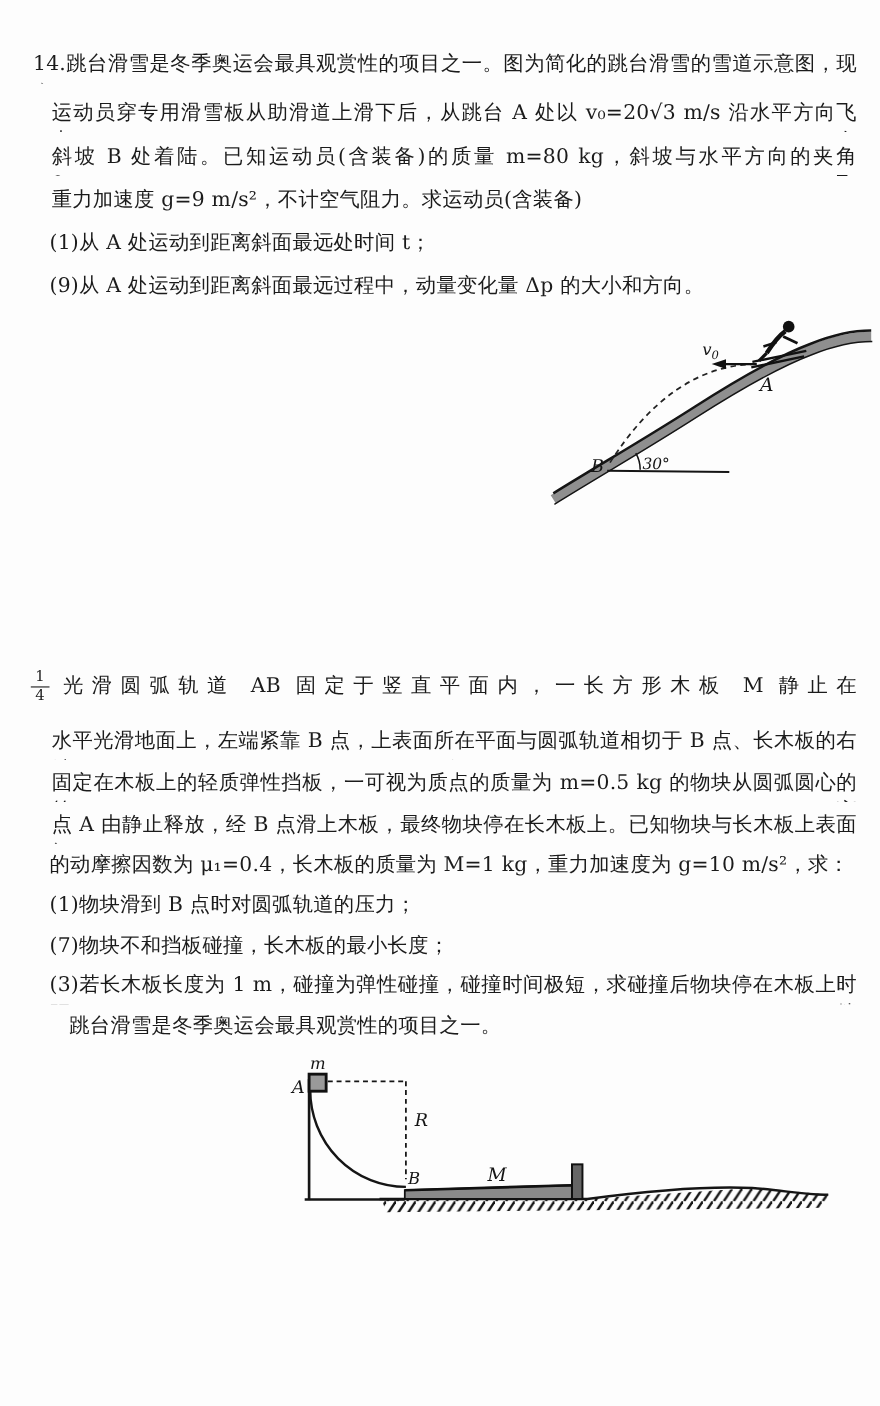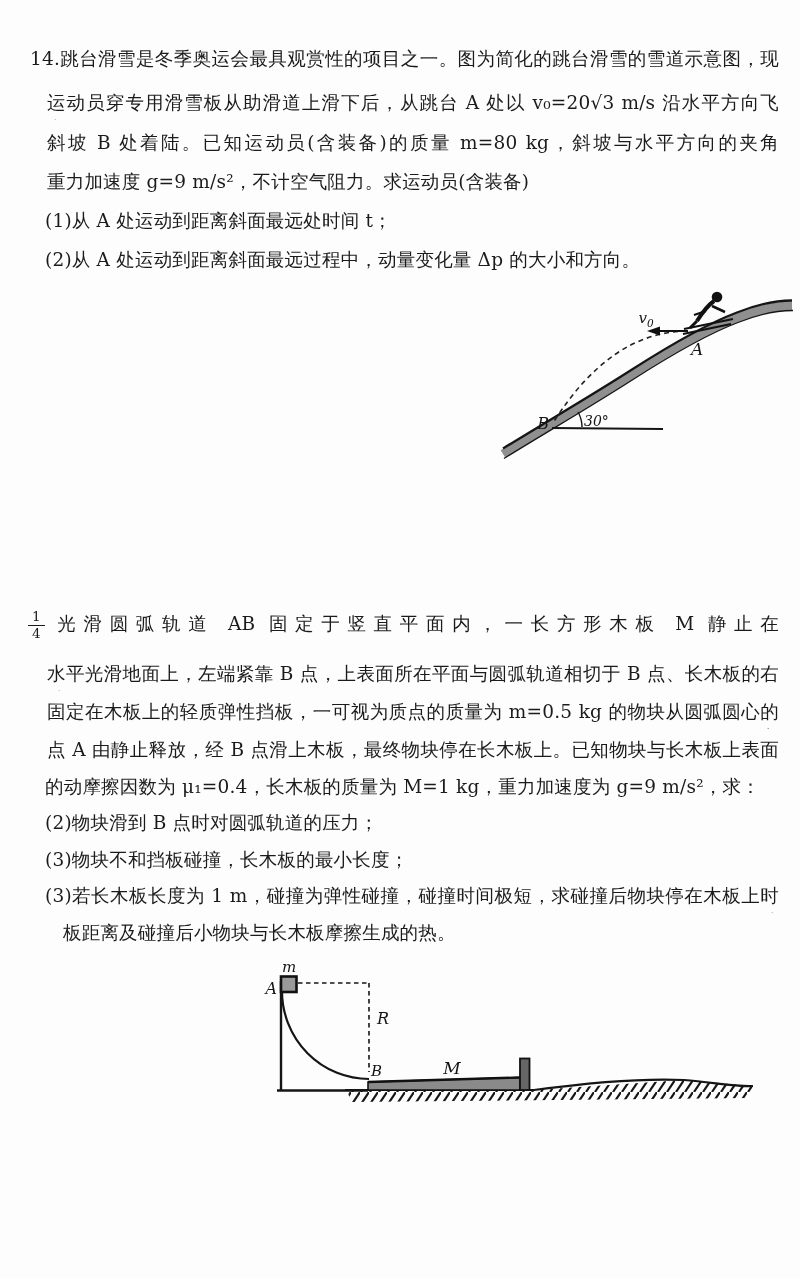--- a/index.html
+++ b/index.html
@@ -53,21 +53,21 @@
 <body>
 
 <div class="page">
 
   <section>
     <div class="line just l141">14.跳台滑雪是冬季奥运会最具观赏性的项目之一。图为简化的跳台滑雪的雪道示意图，现有</div>
     <div class="line just l142">运动员穿专用滑雪板从助滑道上滑下后，从跳台 A 处以 v₀=20√3 m/s 沿水平方向飞出，在</div>
     <div class="line just l143">斜坡 B 处着陆。已知运动员(含装备)的质量 m=80 kg，斜坡与水平方向的夹角 θ=30°，取</div>
     <div class="line l144">重力加速度 g=9 m/s²，不计空气阻力。求运动员(含装备)</div>
     <div class="line l145">(1)从 A 处运动到距离斜面最远处时间 t；</div>
-    <div class="line l146">(2)从 A 处运动到距离斜面最远过程中，动量变化量 Δp 的大小和方向。</div>
+    <div class="line l146">(9)从 A 处运动到距离斜面最远过程中，动量变化量 Δp 的大小和方向。</div>
 
     <svg class="fig fig14" width="318" height="195" viewBox="480 282 318 195">
 
       <g>
         <path d="M503,454 C545,428 590,402 632,375 C668,352 705,330 737,318 C757,310 775,306 792,306" fill="none" stroke="#8f8f8f" stroke-width="9"></path>
         <path d="M503,454 C545,428 590,402 632,375 C668,352 705,330 737,318 C757,310 775,306 792,306" transform="translate(0,-5.5)" fill="none" stroke="#151515" stroke-width="2.3"></path>
         <path d="M503,454 C545,428 590,402 632,375 C668,352 705,330 737,318 C757,310 775,306 792,306" transform="translate(1,4.5)" fill="none" stroke="#151515" stroke-width="1.3"></path>
       </g>
 
       <path d="M687,331 Q610,332 553,423" fill="none" stroke="#222222" stroke-width="1.6" stroke-dasharray="5,4"></path>
@@ -95,25 +95,25 @@
     </svg>
   </section>
 
   <section>
     <div class="line just l151">
       <span class="frac"><span class="num">1</span><span class="den">4</span></span><span>光滑圆弧轨道 AB 固定于竖直平面内，一长方形木板 M 静止在</span>
     </div>
     <div class="line just l152">水平光滑地面上，左端紧靠 B 点，上表面所在平面与圆弧轨道相切于 B 点、长木板的右端有一</div>
     <div class="line just l153">固定在木板上的轻质弹性挡板，一可视为质点的质量为 m=0.5 kg 的物块从圆弧圆心的等高</div>
     <div class="line just l154">点 A 由静止释放，经 B 点滑上木板，最终物块停在长木板上。已知物块与长木板上表面间</div>
-    <div class="line l155">的动摩擦因数为 μ₁=0.4，长木板的质量为 M=1 kg，重力加速度为 g=9 m/s²，求：</div>
-    <div class="line l156">(2)物块滑到 B 点时对圆弧轨道的压力；</div>
-    <div class="line l157">(3)物块不和挡板碰撞，长木板的最小长度；</div>
+    <div class="line l155">的动摩擦因数为 μ₁=0.4，长木板的质量为 M=1 kg，重力加速度为 g=10 m/s²，求：</div>
+    <div class="line l156">(1)物块滑到 B 点时对圆弧轨道的压力；</div>
+    <div class="line l157">(7)物块不和挡板碰撞，长木板的最小长度；</div>
     <div class="line just l158">(3)若长木板长度为 1 m，碰撞为弹性碰撞，碰撞时间极短，求碰撞后物块停在木板上时距挡</div>
-    <div class="line l159">板距离及碰撞后小物块与长木板摩擦生成的热。</div>
+    <div class="line l159">跳台滑雪是冬季奥运会最具观赏性的项目之一。</div>
 
     <svg class="fig fig15" width="520" height="160" viewBox="240 950 520 160">
       <defs>
         <pattern id="ground-hatch" width="9" height="12" patternUnits="userSpaceOnUse">
           <line x1="1" y1="12" x2="9" y2="0" stroke="#151515" stroke-width="2.2"></line>
         </pattern>
       </defs>
 
       <polygon points="347,1090 534,1090 684,1080 753,1086 749,1098 351,1102" fill="url(#ground-hatch)"></polygon>
       <path d="M345,1090 L534,1090 C586,1083 642,1078 684,1080 C712,1082 736,1087 753,1086" fill="none" stroke="#151515" stroke-width="2.2"></path>

